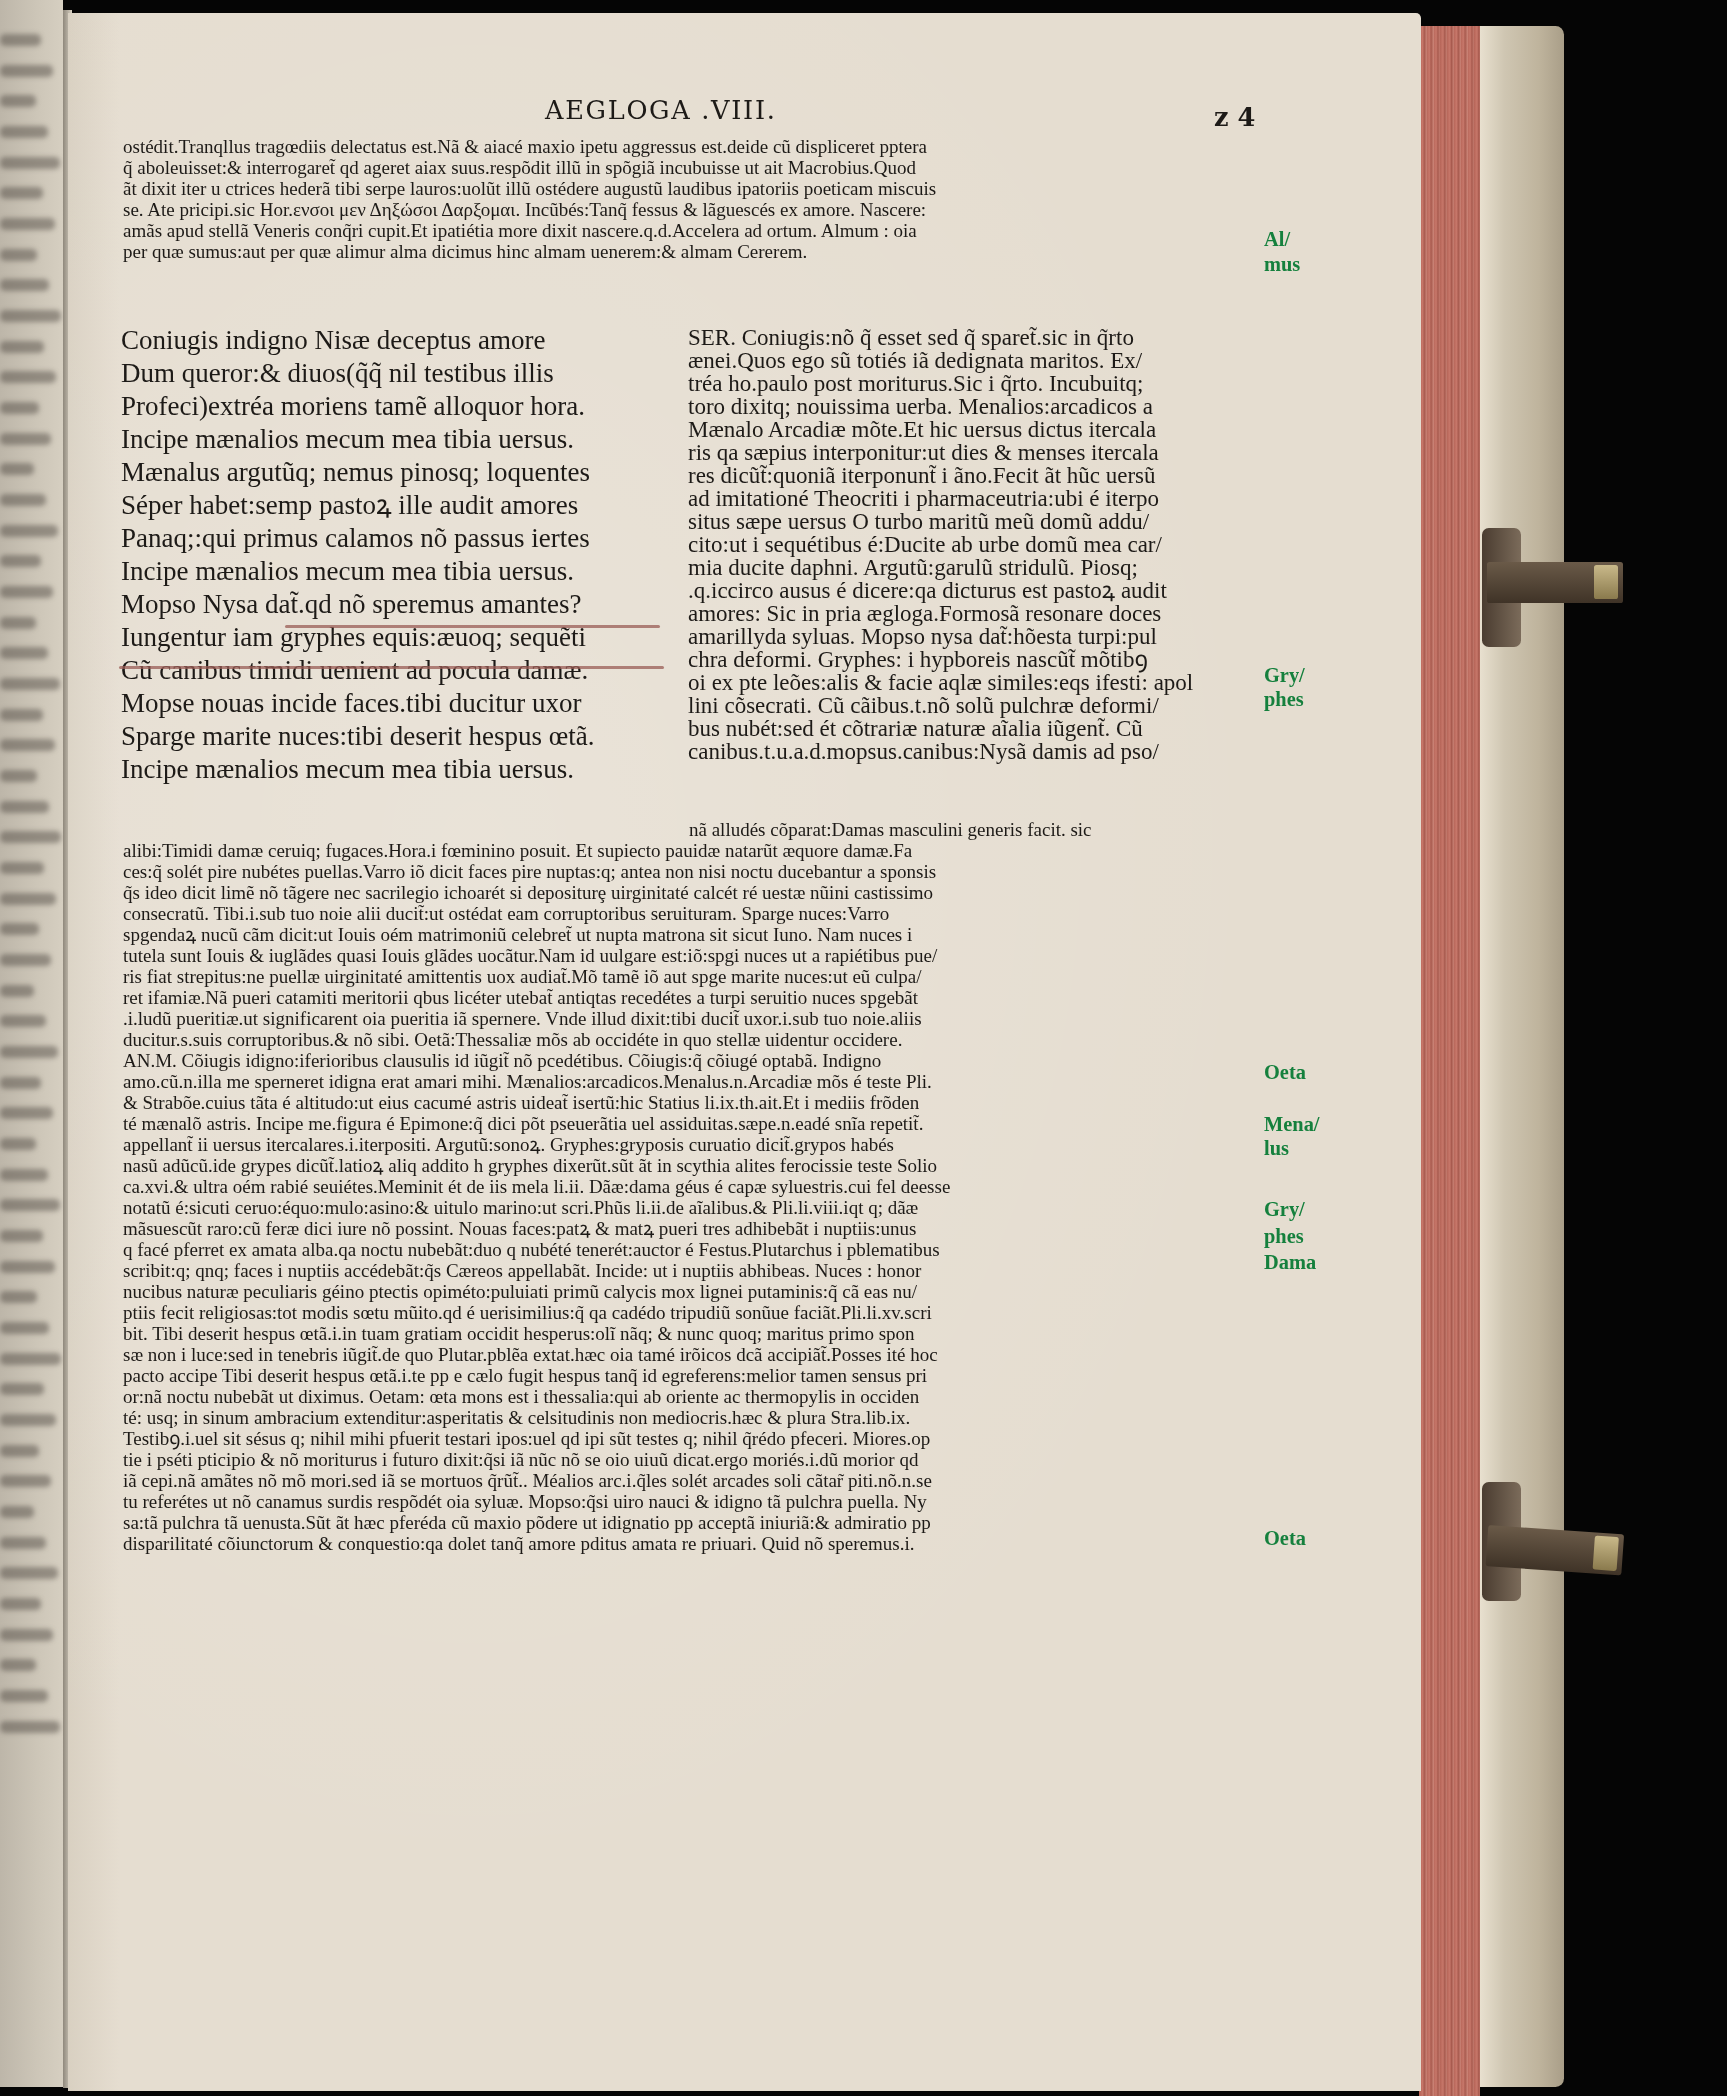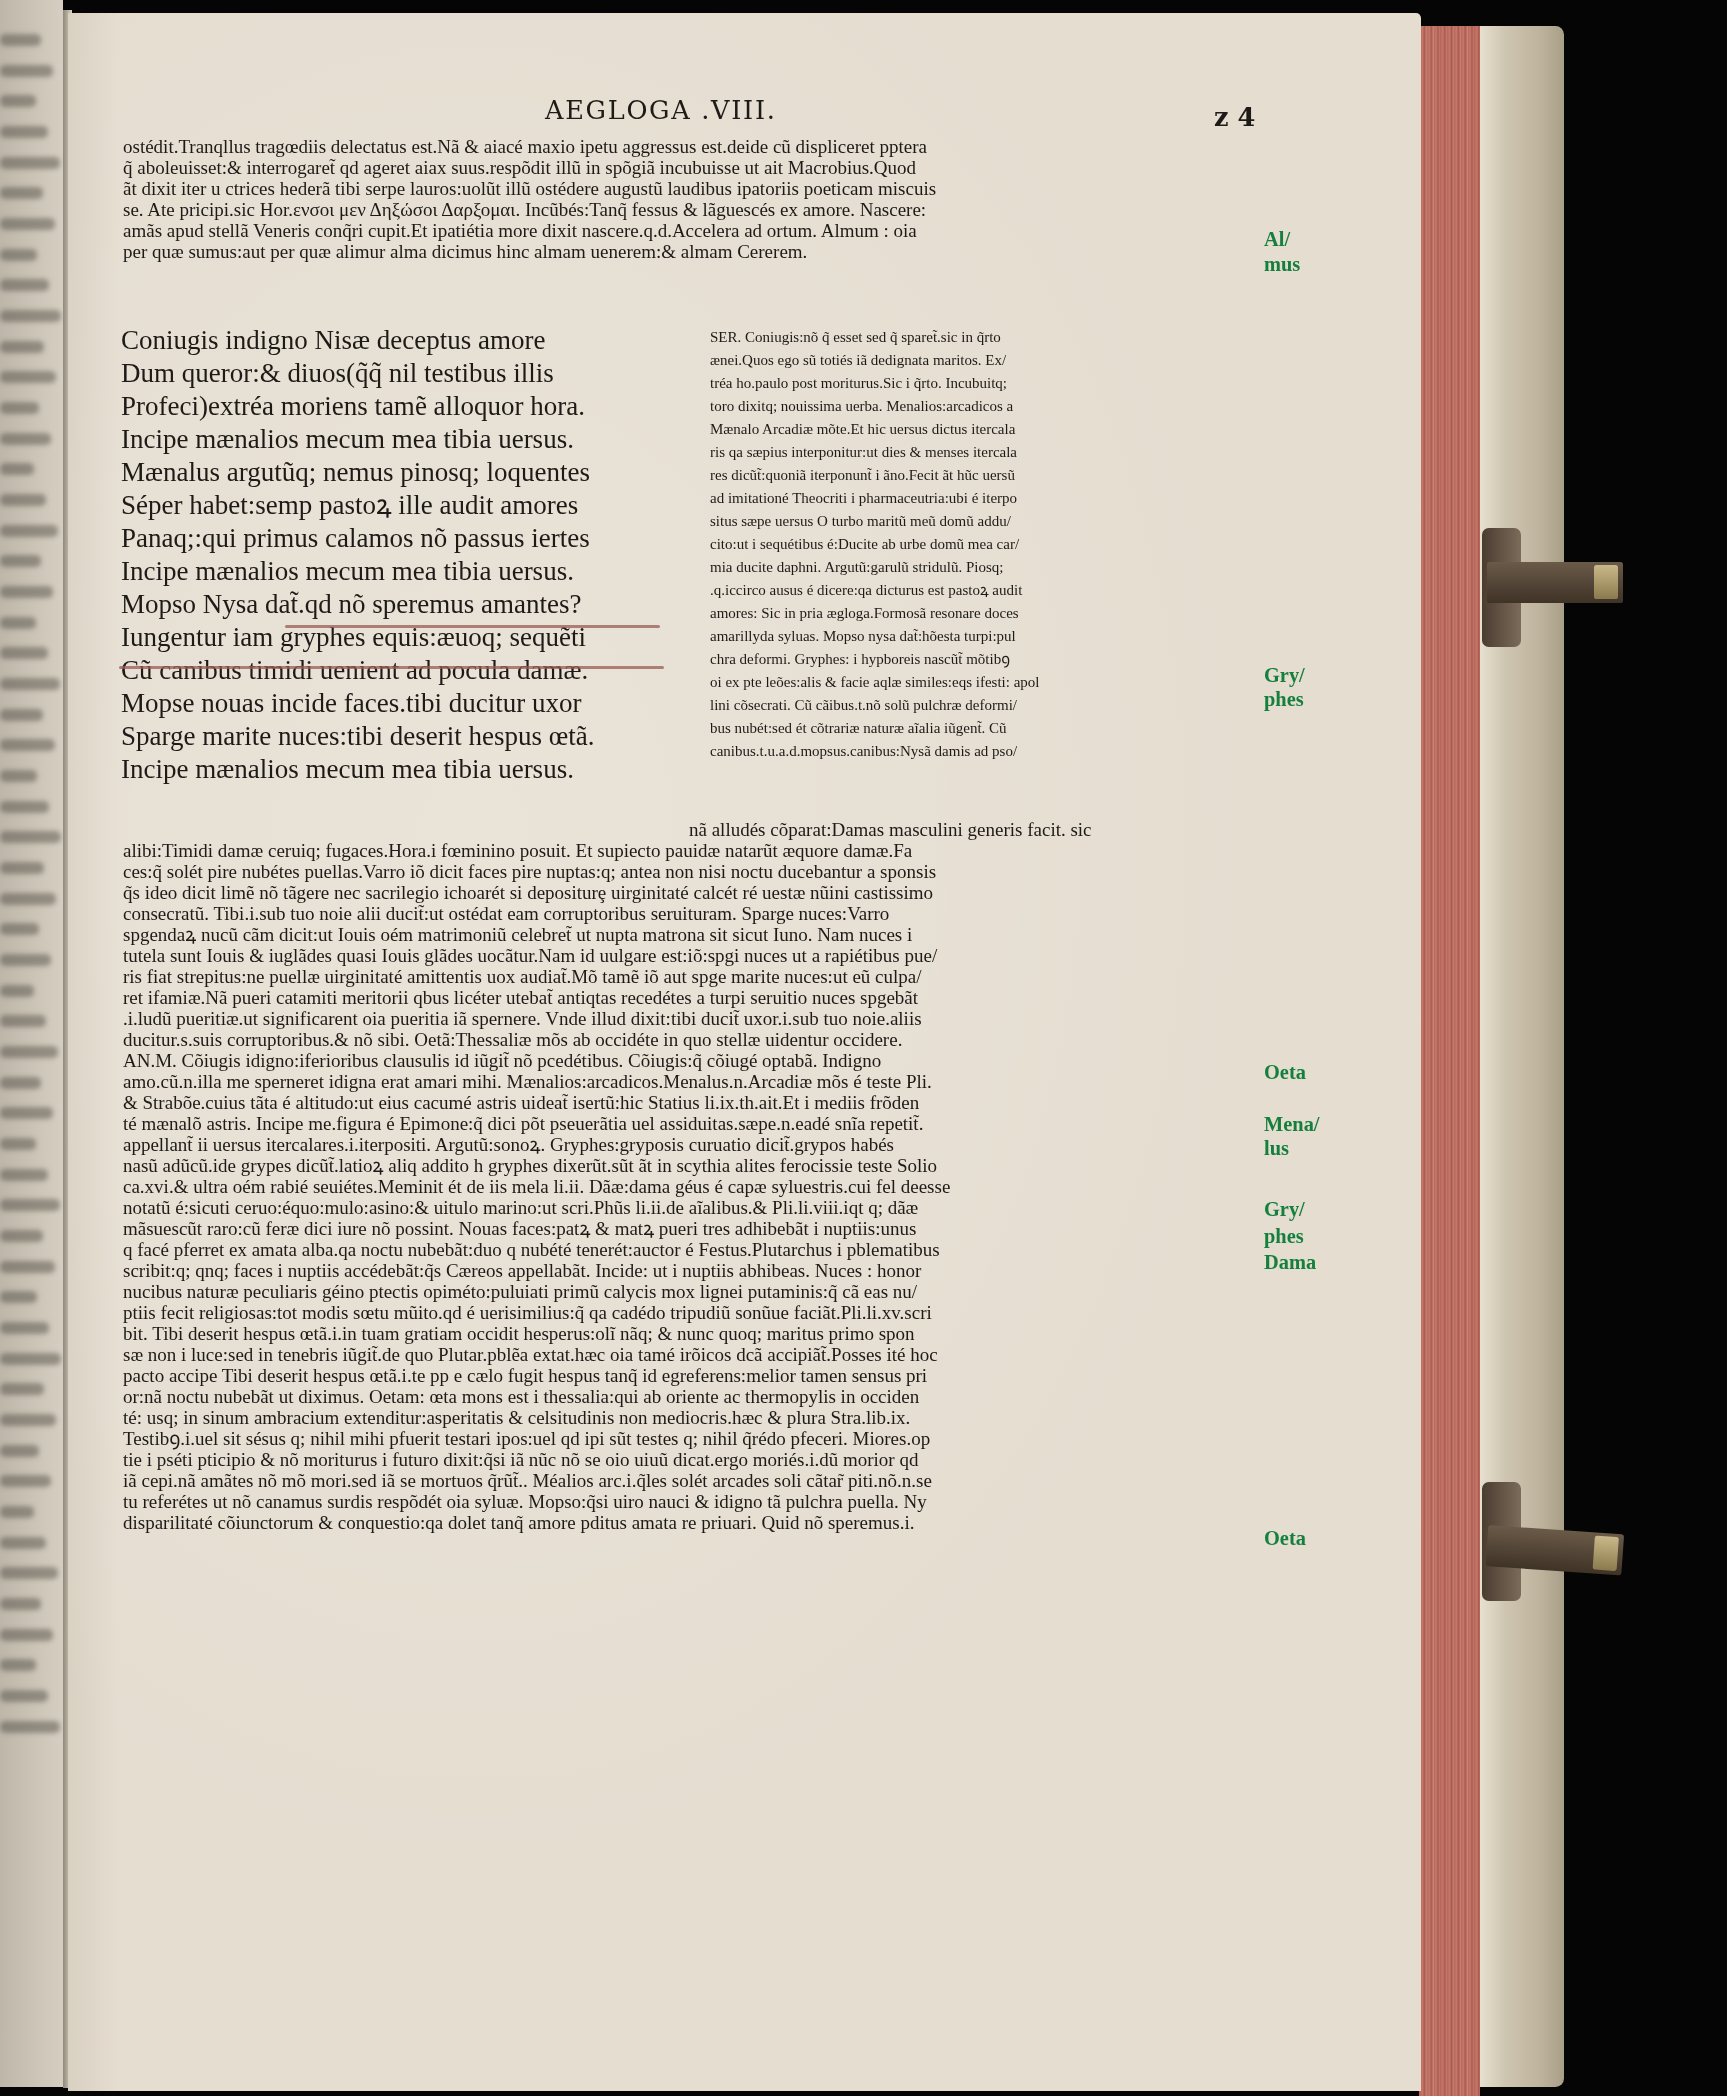--- a/index.html
+++ b/index.html
@@ -71,22 +71,22 @@
   .prose div { height:21px; overflow:visible; }
 
   .verse {
     position:absolute; left:121px; top:307px; width:545px;
     font-size:27px; line-height:33px; white-space:nowrap;
     font-family:"Liberation Serif", serif;
   }
   .verse div { height:33px; }
 
   .comment-right {
-    position:absolute; left:710px; top:309px; width:571px;
-    font-size:15px; line-height:23px; white-space:nowrap;
+    position:absolute; left:688px; top:309px; width:571px;
+    font-size:23px; line-height:23px; white-space:nowrap;
     font-family:"Liberation Serif", serif;
   }
   .comment-right div { height:23px; }
 
   .margin-note {
     position:absolute; left:1220px; font-size:20.4px; line-height:24px;
     font-family:"Liberation Serif", serif; font-weight:bold; color:#15803d;margin-left:44px;
   }
   .underline-red {
     position:absolute; height:2.6px; background:#9a5c55; opacity:0.75; border-radius:1.7px;
@@ -247,20 +247,21 @@
     <div>ptiis fecit religiosas:tot modis sœtu mũito.qd é uerisimilius:q̃ qa cadédo tripudiũ sonũue faciãt.Pli.li.xv.scri</div>
     <div>bit.  Tibi deserit hespus œtã.i.in tuam gratiam occidit hesperus:olĩ nãq; &amp; nunc quoq; maritus primo spon</div>
     <div>sæ non i luce:sed in tenebris iũgit̃.de quo Plutar.pblẽa extat.hæc oia tamé irõicos dcã accipiãt̃.Posses ité hoc</div>
     <div>pacto accipe Tibi deserit hespus œtã.i.te pp e cælo fugit hespus tanq̃ id egreferens:melior tamen sensus pri</div>
     <div>or:nã noctu nubebãt ut diximus.  Oetam: œta mons est i thessalia:qui ab oriente ac thermopylis in occiden</div>
     <div>té: usq; in sinum ambracium extenditur:asperitatis &amp; celsitudinis non mediocris.hæc &amp; plura Stra.lib.ix.</div>
     <div>  Testibꝯ.i.uel sit sésus q; nihil mihi pfuerit testari ipos:uel qd ipi sũt testes q; nihil q̃rédo pfeceri.  Miores.op</div>
     <div>tie i pséti pticipio &amp; nõ moriturus i futuro dixit:q̃si iã nũc nõ se oio uiuũ dicat.ergo moriés.i.dũ morior qd</div>
     <div>iã cepi.nã amãtes nõ mõ mori.sed iã se mortuos q̃rũt̃..  Méalios arc.i.q̃les solét arcades soli cãtar̃ piti.nõ.n.se</div>
     <div>tu referétes ut nõ canamus surdis respõdét oia syluæ.  Mopso:q̃si uiro nauci &amp; idigno tã pulchra puella.  Ny</div>
+    <div>sa:tã pulchra tã uenusta.Sũt ãt hæc pferéda cũ maxio põdere ut idignatio pp acceptã iniuriã:&amp; admiratio pp</div>
     <div>disparilitaté cõiunctorum &amp; conquestio:qa dolet tanq̃ amore pditus amata re priuari.  Quid nõ speremus.i.</div>
   </div>
 
 <div id="margins">
     <div class="margin-note" style="top: 227px;">Al/</div>
     <div class="margin-note" style="top: 252px;">mus</div>
     <div class="margin-note" style="top: 663px;">Gry/</div>
     <div class="margin-note" style="top: 687px;">phes</div>
     <div class="margin-note" style="top: 1060px;">Oeta</div>
     <div class="margin-note" style="top: 1112px;">Mena/</div>

